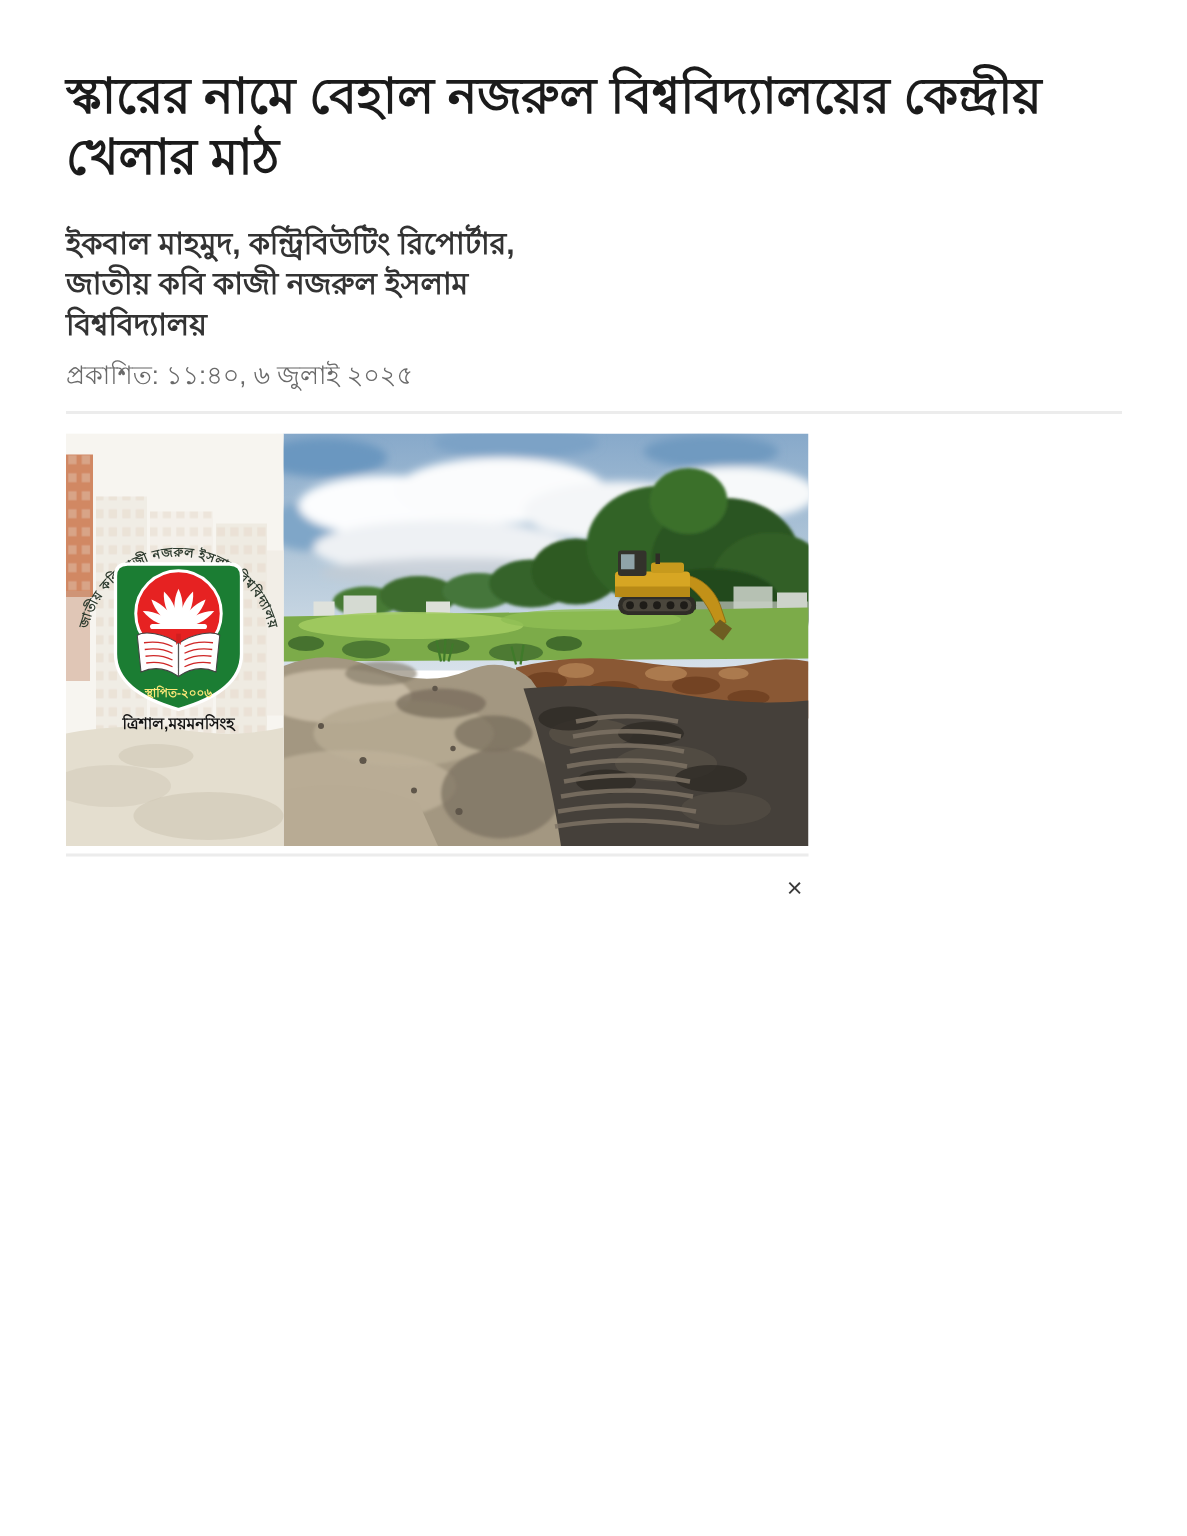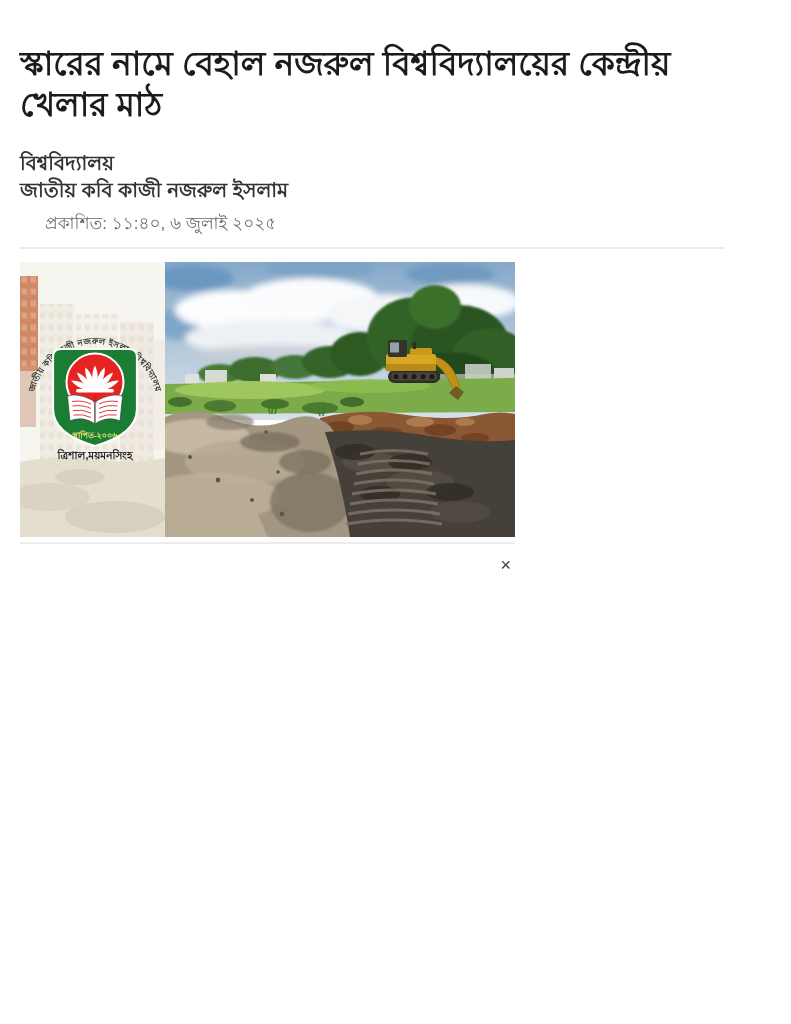--- a/index.html
+++ b/index.html
@@ -1,26 +1,26 @@
 <!DOCTYPE html>
 <html><head>
 <meta charset="utf-8">
 <style>
   html,body { margin:0; padding:0; background:#ffffff; }
   body { font-family:"Liberation Sans", sans-serif; }
   .page { width:791px; height:1024px; margin:0 auto; background:#fff; overflow:hidden; position:relative; }
-  .container { padding:44px 43px 0 20px; }
+  .container { padding:44px 43px 0 44px; }
 
   h1.title {
     margin:0 0 24px 0;
     font-size:33px; line-height:1.24; font-weight:700;
     color:#1b1b1b; max-width:704px;
   }
   .byline { font-size:20px; font-weight:700; color:#333333; line-height:1.36; }
-  .published { font-size:17px; color:#6a6a6a; margin-top:6px;margin-left:25px; }
+  .published { font-size:17px; color:#6a6a6a; margin-top:6px; }
 
   hr.divider { border:none; border-top:2px solid #ececec; margin:0; }
   hr.full    { width:704px; margin-top:9px; }
   hr.narrow  { width:495px; margin-top:5px; }
 
   figure.media { margin:13px 0 0 0; width:495px; }
   .photo { width:495px; height:275px; display:block; }
   figcaption { text-align:center; font-size:16px; color:#565656; margin-top:6px; }
 
   .ad-slot { width:495px; height:281px; position:relative; }
@@ -39,22 +39,23 @@
 </style>
 </head>
 <body>
 
 <div class="page">
   <div class="container">
 
     <h1 class="title">স্কারের নামে বেহাল নজরুল বিশ্ববিদ্যালয়ের কেন্দ্রীয় খেলার মাঠ</h1>
 
     <div class="byline">
+      <div>ইকবাল মাহমুদ, কন্ট্রিবিউটিং রিপোর্টার,</div>
+      <div>জাতীয় কবি কাজী নজরুল ইসলাম</div>
       <div>বিশ্ববিদ্যালয়</div>
-      <div>জাতীয় কবি কাজী নজরুল ইসলাম</div>
     </div>
 
     <div class="published">প্রকাশিত: ১১:৪০, ৬ জুলাই ২০২৫</div>
 
     <hr class="divider full">
 
     <figure class="media">
       <svg class="photo" viewBox="0 0 495 275" role="img">
         <defs>
           <linearGradient id="sky" x1="0" y1="0" x2="0" y2="1">

